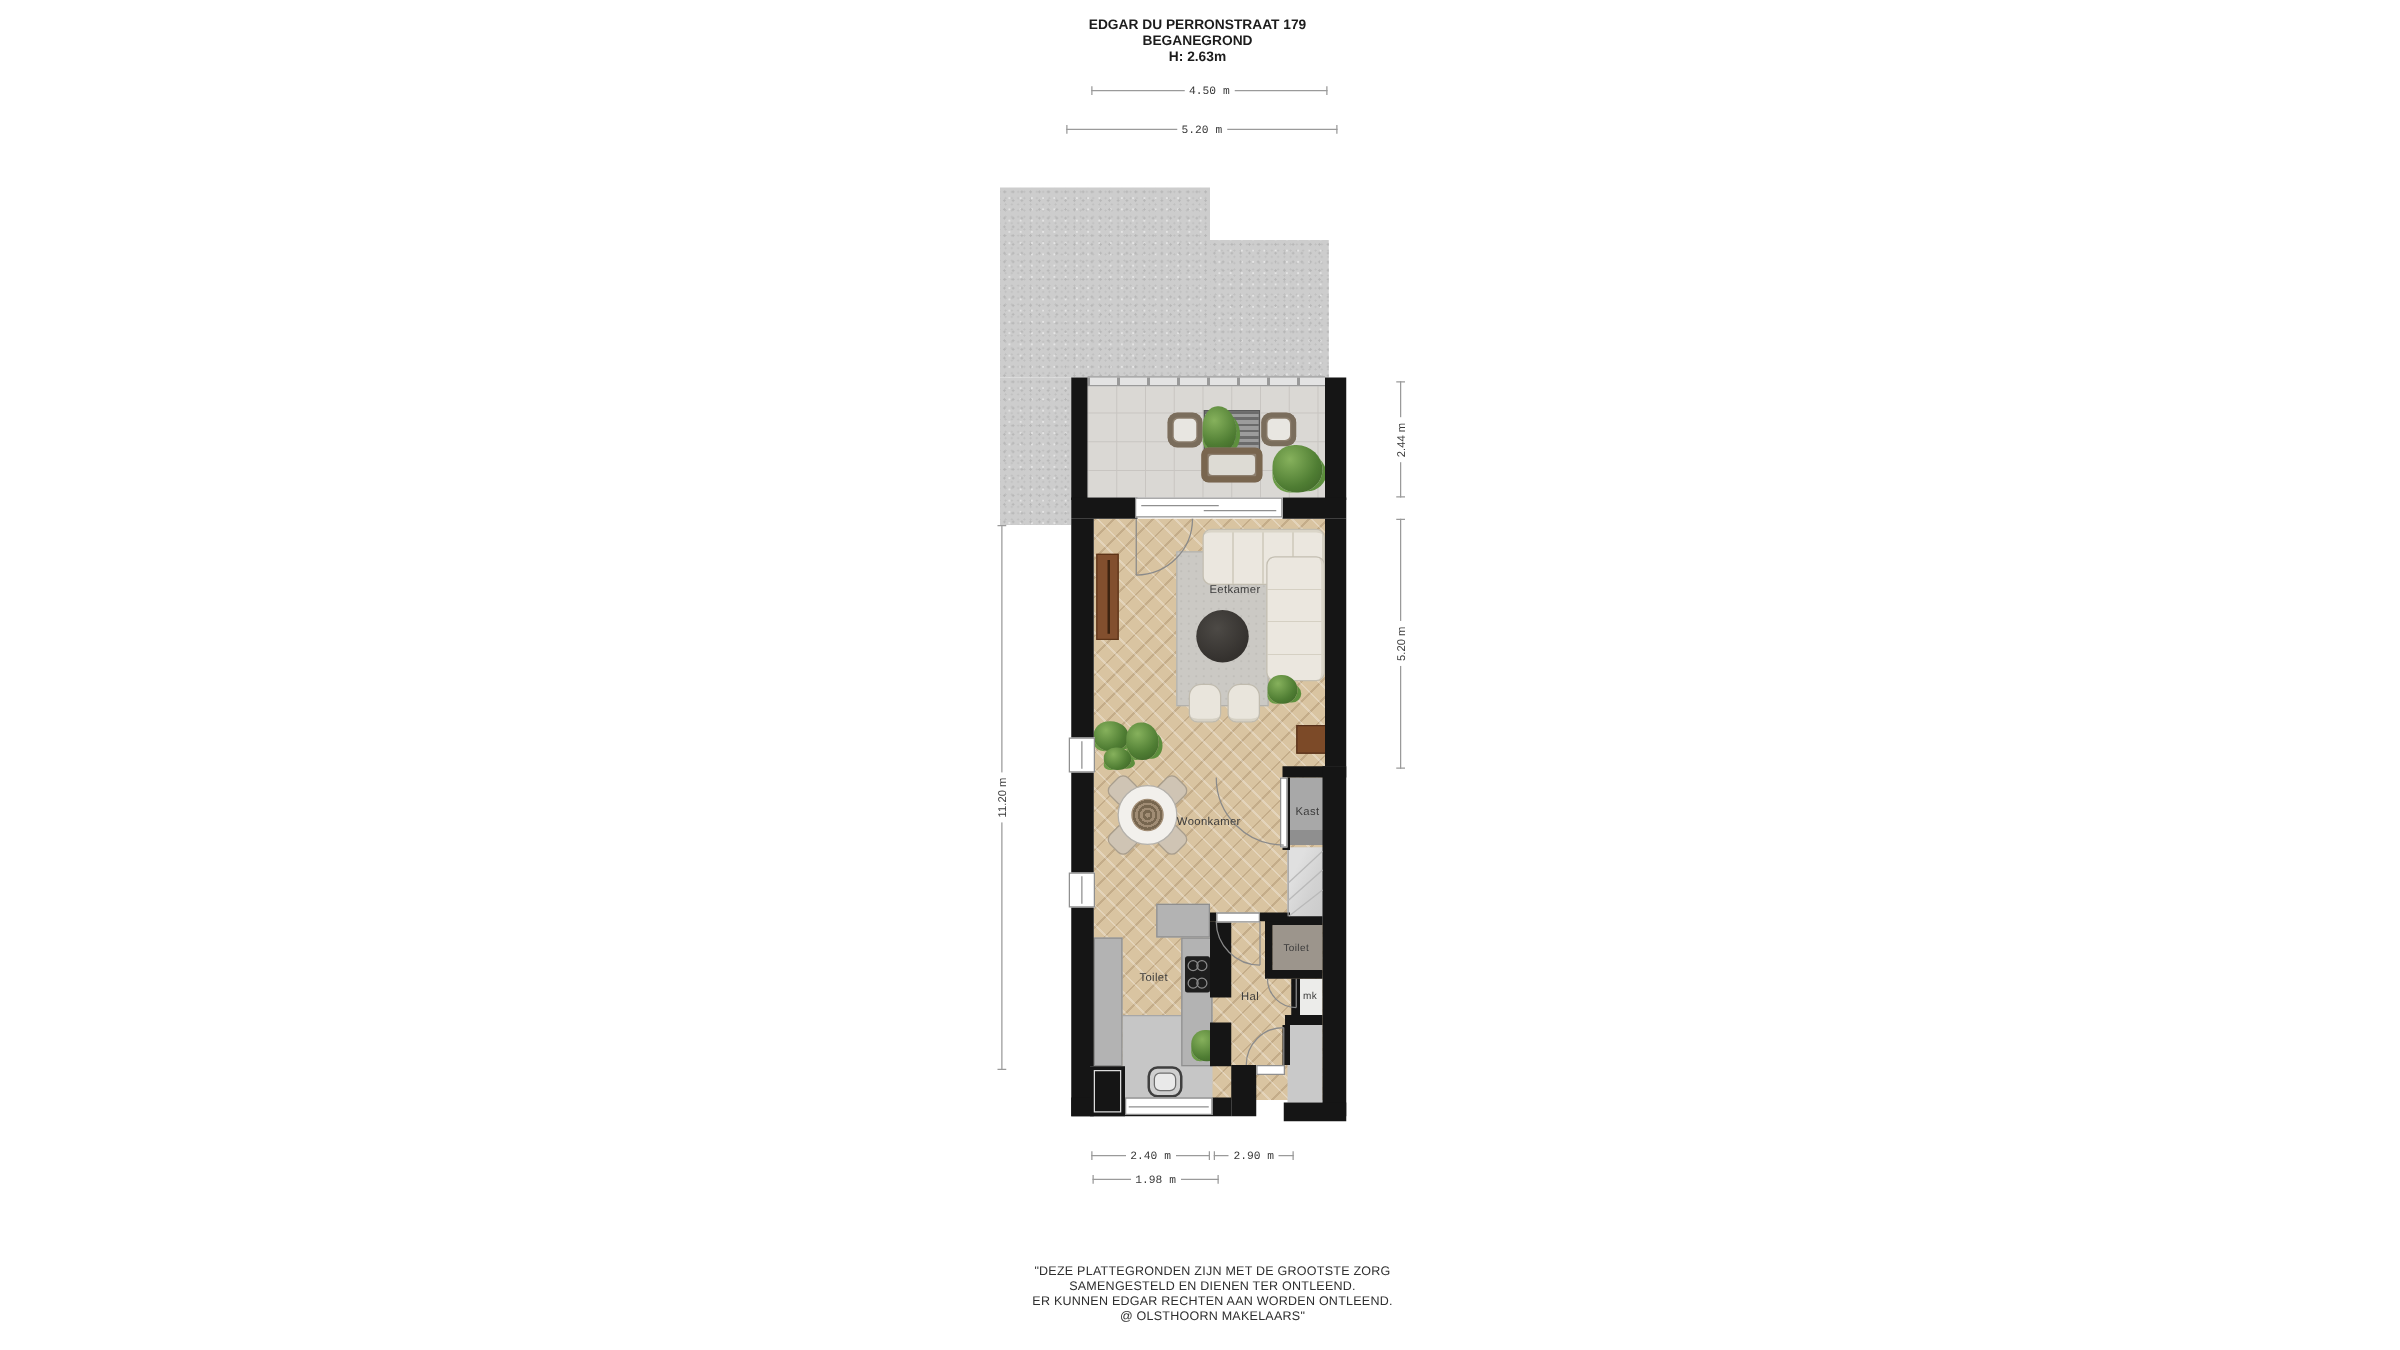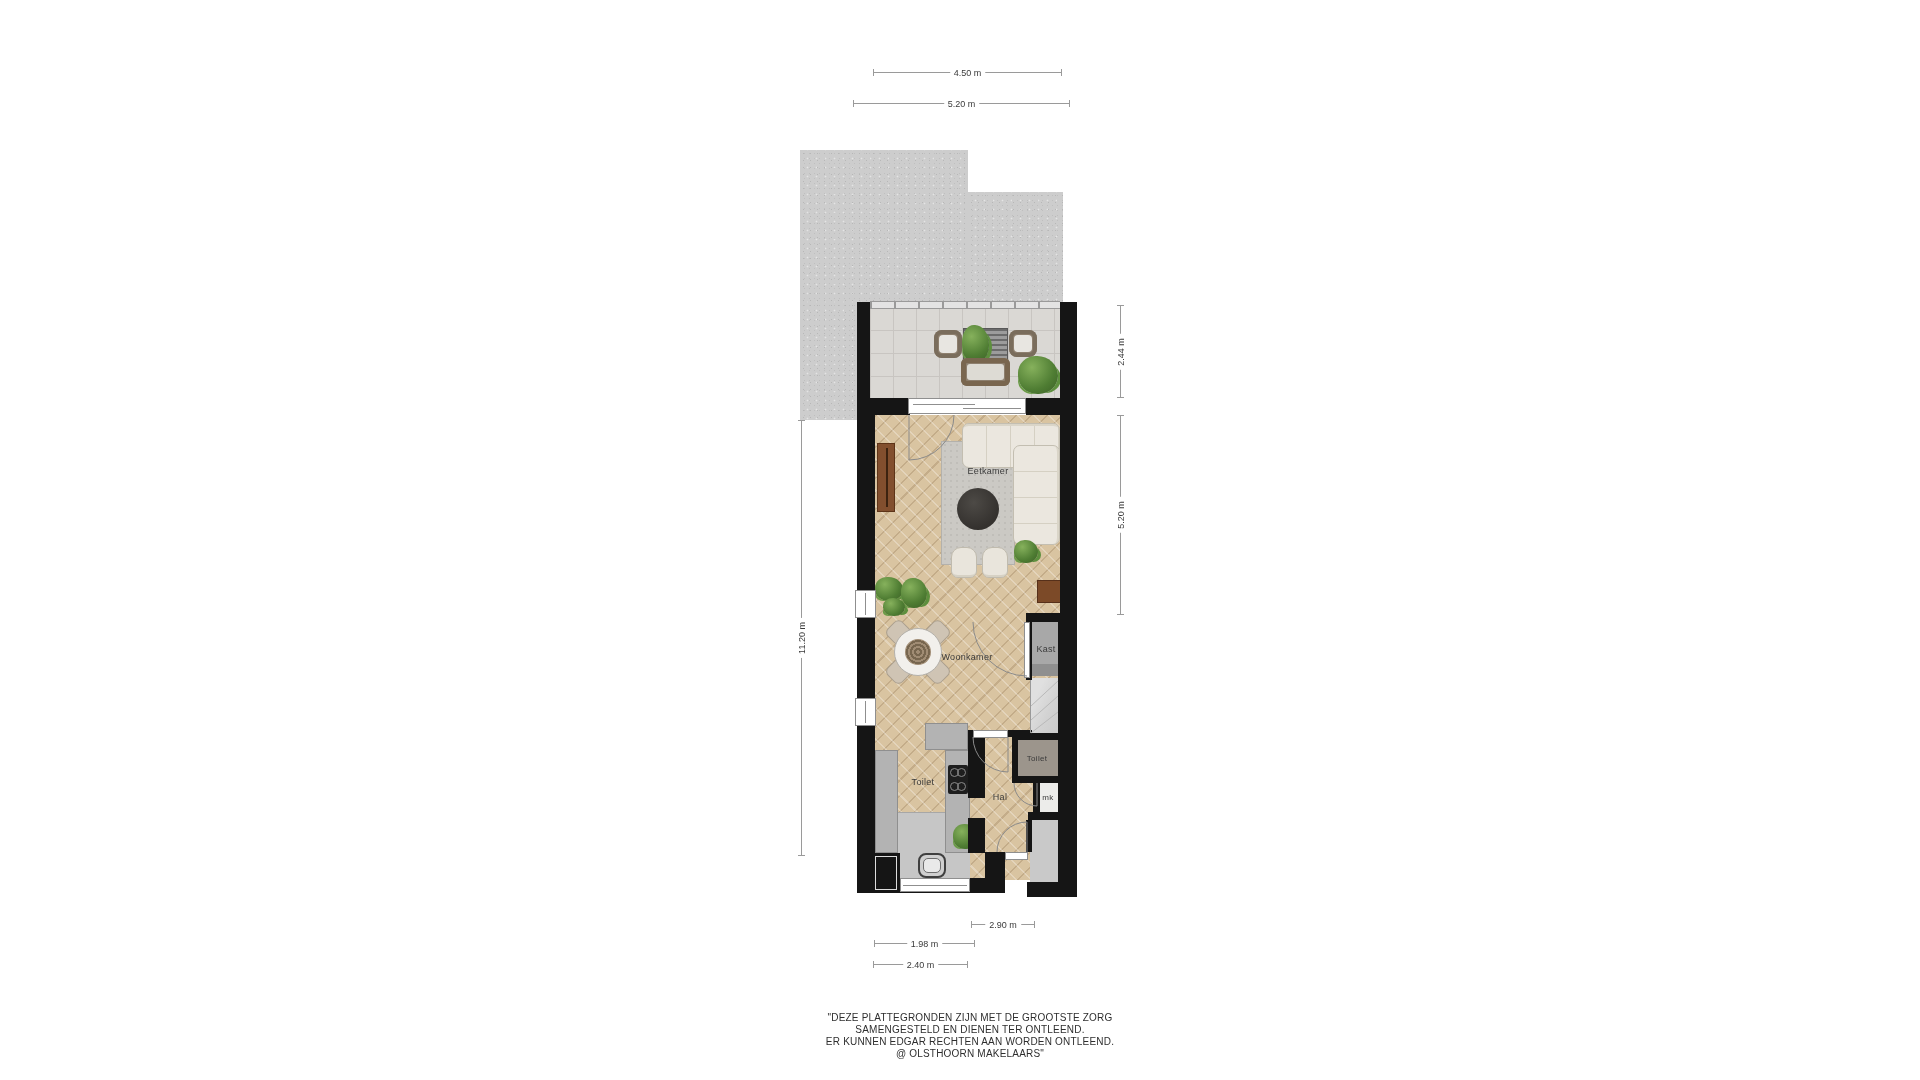--- a/index.html
+++ b/index.html
@@ -72,37 +72,42 @@
     background:#3f3f3f;border-radius:1px;}
   
   .lbl{position:absolute;font-size:9px;color:#3a3a3a;transform:translate(-50%,-50%);
        white-space:nowrap;letter-spacing:.3px;}
   .title{position:absolute;left:700px;top:14px;width:516px;text-align:center;
          font-size:11px;font-weight:700;line-height:13px;color:#1c1c1c;}
   .title .sub{font-weight:700;}
   .disclaimer{position:absolute;left:712px;top:1012px;width:516px;text-align:center;
          font-size:10px;line-height:12px;color:#2e2e2e;letter-spacing:.2px;}
   
-  .dimh{position:absolute;height:0;border-top:1px solid #9a9a9a;}
+  .dimh{position:absolute;height:0;border-top:1px solid #9a9a9a;font-family:Liberation Mono, monospace;}
   .dimh i{position:absolute;width:1px;height:7px;background:#9a9a9a;top:-4px;}
   .dimh i.l{left:0;}.dimh i.r{right:0;}
   .dimh b{position:absolute;left:50%;top:0;transform:translate(-50%,-50%);background:#fff;
           padding:0 4px;font-weight:400;font-size:9px;color:#3a3a3a;white-space:nowrap;}
   .dimv{position:absolute;width:0;border-left:1px solid #9a9a9a;}
   .dimv i{position:absolute;height:1px;width:7px;background:#9a9a9a;left:-4px;}
   .dimv i.t{top:0;}.dimv i.b{bottom:0;}
   .dimv b{position:absolute;top:50%;left:0;transform:translate(-50%,-50%) rotate(-90deg);background:#fff;
           padding:0 4px;font-size:9px;color:#3a3a3a;white-space:nowrap;font-weight:400;}
   svg.overlay{position:absolute;left:0;top:0;pointer-events:none;}
 </style>
 </head>
 <body>
 
 <div class="scene">
 
+  <div class="title">
+    <div>EDGAR DU PERRONSTRAAT 179</div>
+    <div class="sub">BEGANEGROND</div>
+    <div class="sub">H: 2.63m</div>
+  </div>
 
   <div class="gravel" style="left:800px;top:150px;width:168px;height:152px;"></div>
   <div class="gravel" style="left:968px;top:192px;width:95px;height:110px;"></div>
   <div class="gravel" style="left:800px;top:302px;width:57px;height:118px;"></div>
 
   <div class="tiles" style="left:870px;top:307px;width:190px;height:91px;"></div>
   <div class="fence" style="left:870px;top:301px;width:190px;height:8px;"></div>
   <div class="tchair" style="left:934px;top:330px;width:28px;height:28px;"></div>
   <div class="tchair" style="left:1009px;top:330px;width:28px;height:27px;"></div>
   <div class="ttable" style="left:963px;top:328px;width:45px;height:33px;"></div>
@@ -239,21 +244,21 @@
   <div class="dimv" style="left:1120px;top:415px;height:200px;">
     <i class="t"></i>
       <i class="b"></i>
       <b>5.20 m</b>
   </div>
   <div class="dimv" style="left:801px;top:420px;height:436px;">
     <i class="t"></i>
       <i class="b"></i>
       <b>11.20 m</b>
   </div>
-  <div class="dimh" style="left:873px;top:964px;width:95px;">
+  <div class="dimh" style="left:873px;top:924px;width:95px;">
     <i class="l"></i>
       <i class="r"></i>
       <b>2.40 m</b>
   </div>
   <div class="dimh" style="left:971px;top:924px;width:64px;">
     <i class="l"></i>
       <i class="r"></i>
       <b>2.90 m</b>
   </div>
   <div class="dimh" style="left:874px;top:943px;width:101px;">

